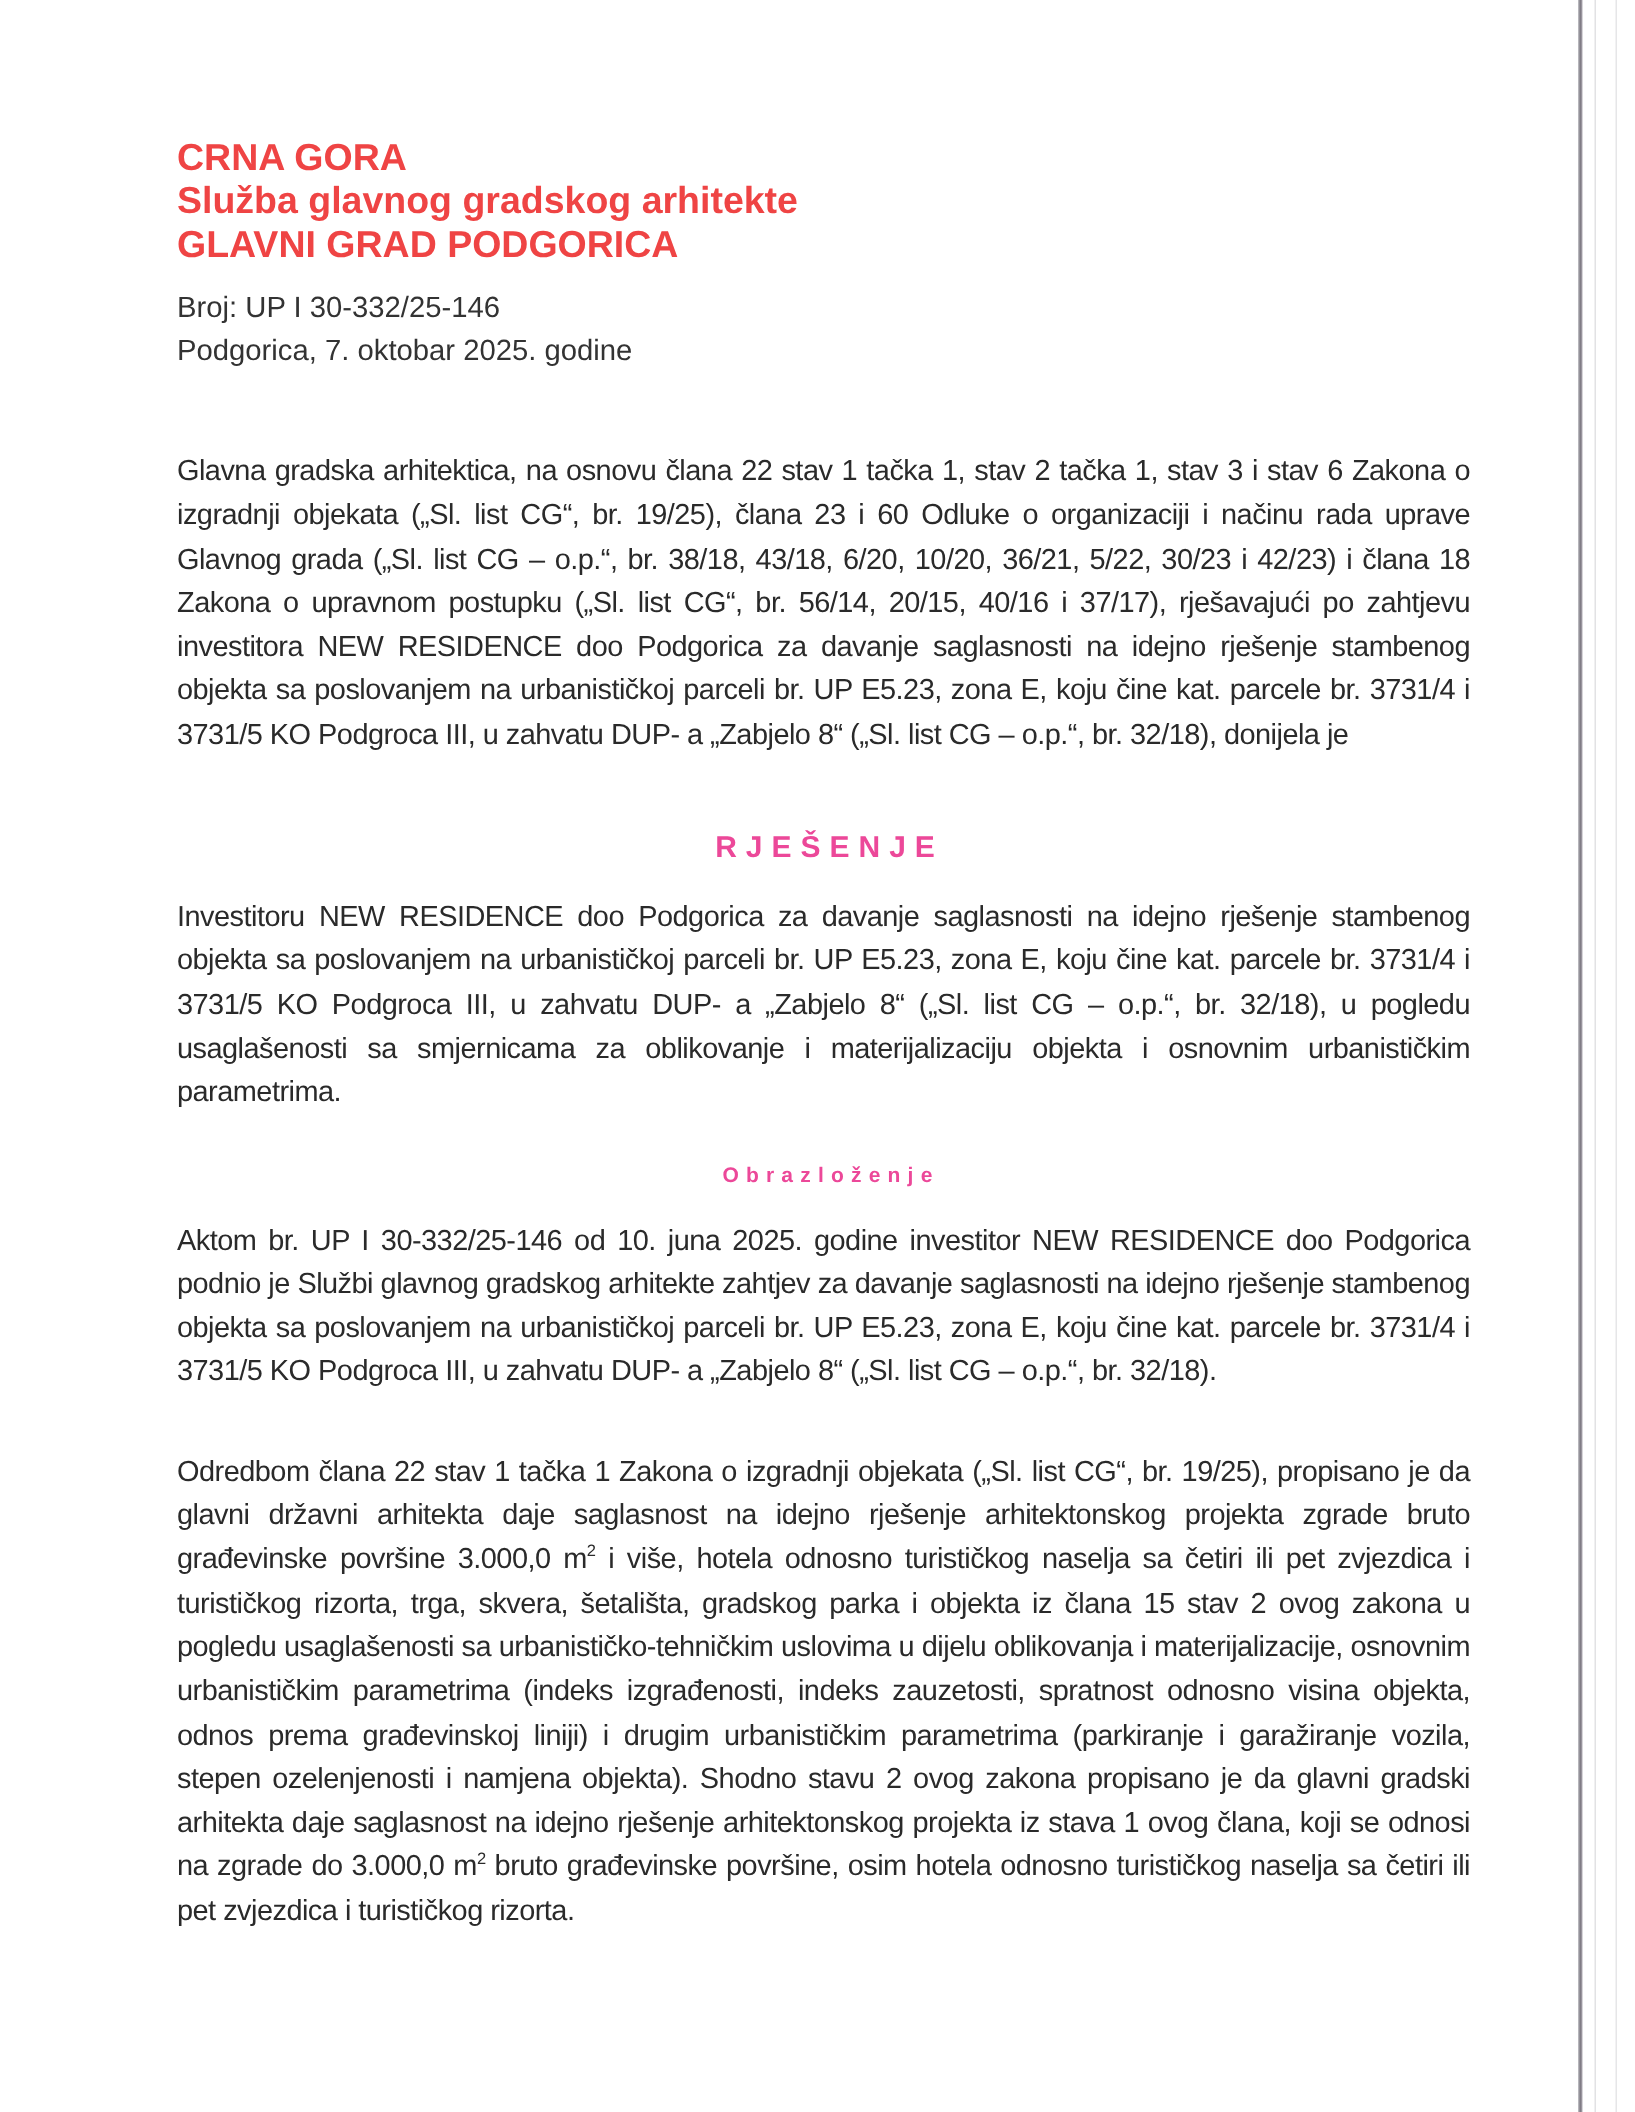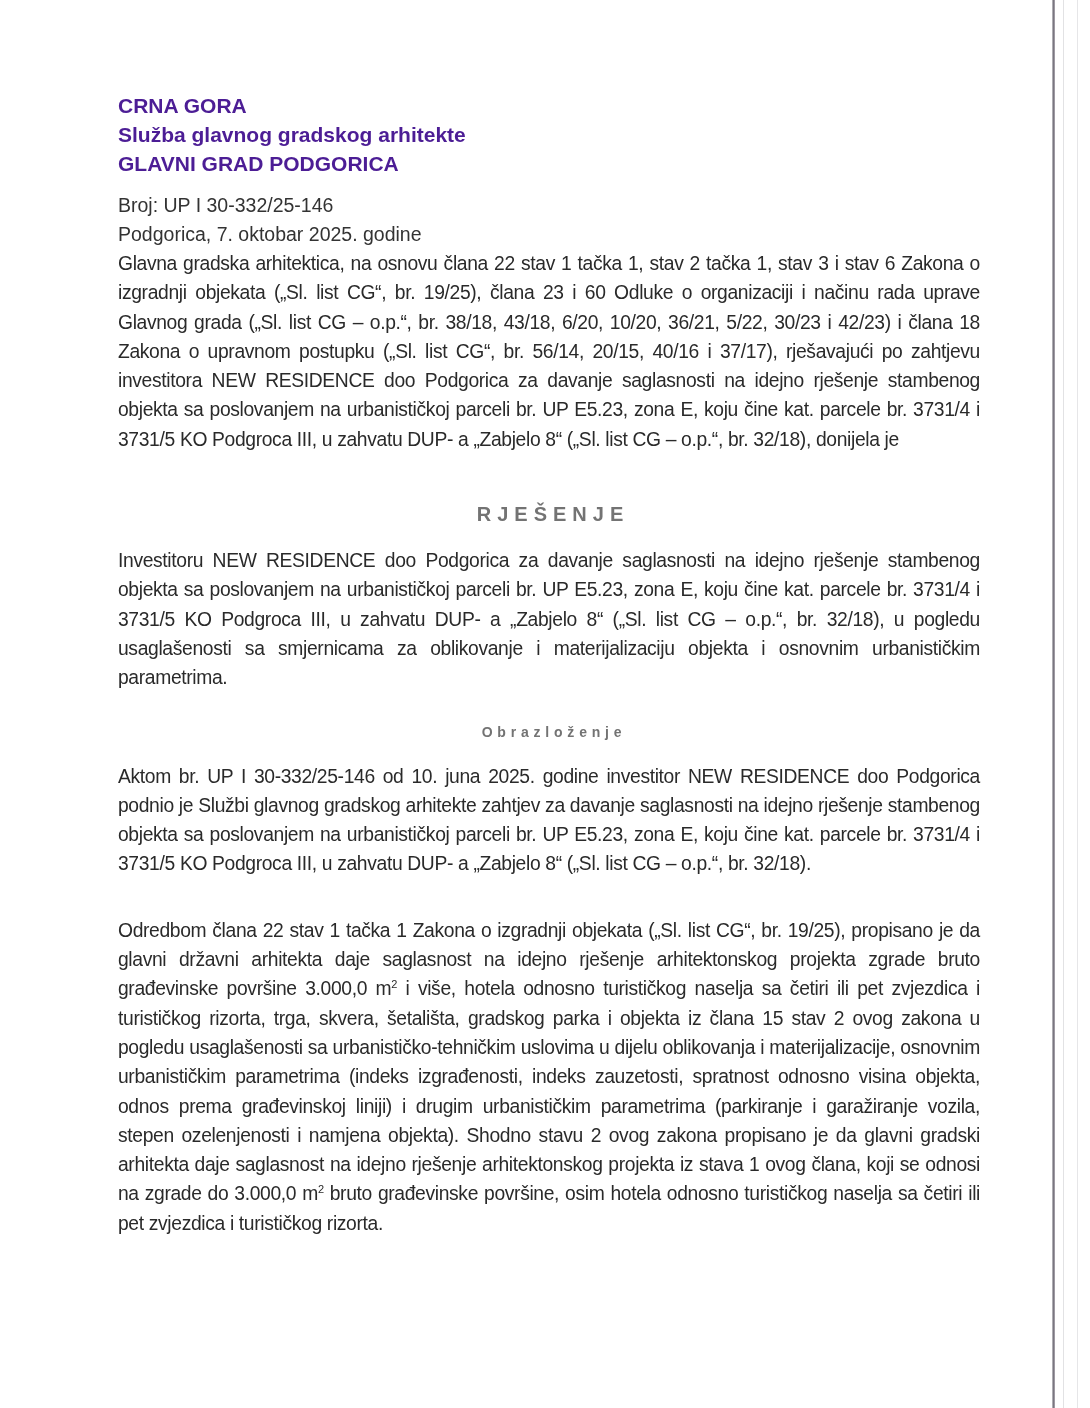--- a/index.html
+++ b/index.html
@@ -25,23 +25,23 @@
     .scan-line.l3 { left: 1077px; width: 1px; background: #e6e6e8; }
 
     .page {
       position: absolute;
       left: 118px;
       top: 91px;
       width: 862px;
     }
     .header-line {
       font-weight: bold;
-      font-size: 21px;
+      font-size: 25px;
       line-height: 29px;
-      color: #4c1d95;
+      color: #ef4444;
       margin: 0;
     }
     .meta-block {
       margin-top: 13px;
     }
     .meta-line {
       font-size: 19.5px;
       line-height: 29px;
       color: #333333;
       margin: 0;
@@ -50,25 +50,25 @@
       font-family: "Liberation Sans", sans-serif;
       font-size: 19.3px;
       line-height: 29.3px;
       text-align: justify;
       color: #2a2a2a;
       margin: 0;
       letter-spacing: -0.35px;
       word-spacing: 0px;
     }
     .para.last-left { text-align-last: left; }
-    .p-intro { }
+    .p-intro { margin-top: 51px; }
     .title-center {
       text-align: center;
       font-weight: bold;
-      color: #737373;
+      color: #ec4899;
       margin: 0;
     }
     .t-main {
       font-size: 20px;
       letter-spacing: 6px;
       margin-top: 49px;
       margin-left: 8px;
     }
     .p-resolution { margin-top: 20px; }
     .t-sub {

